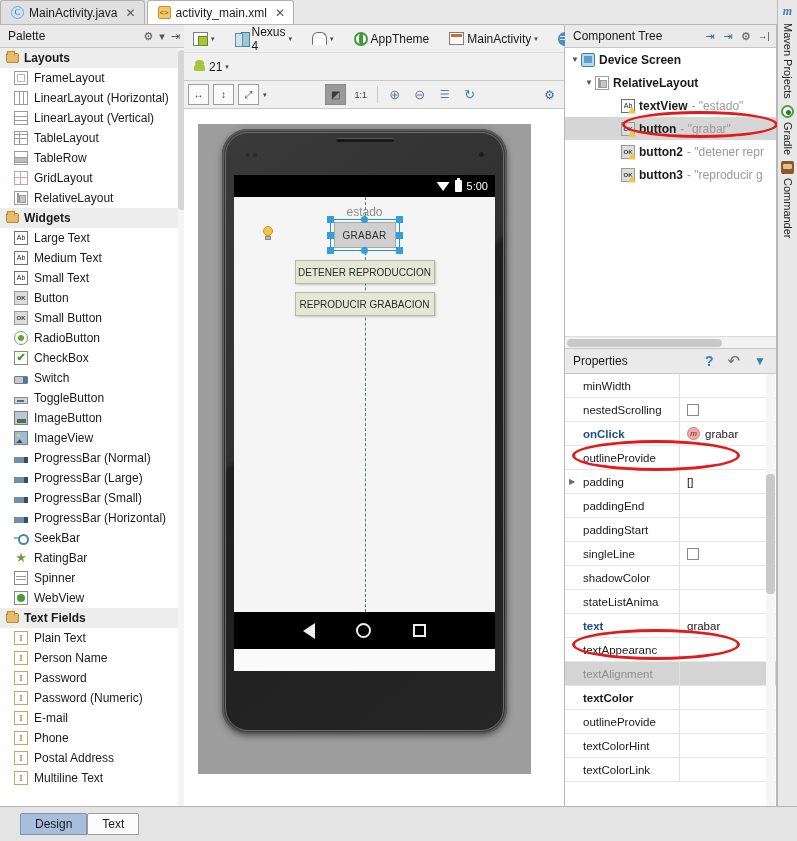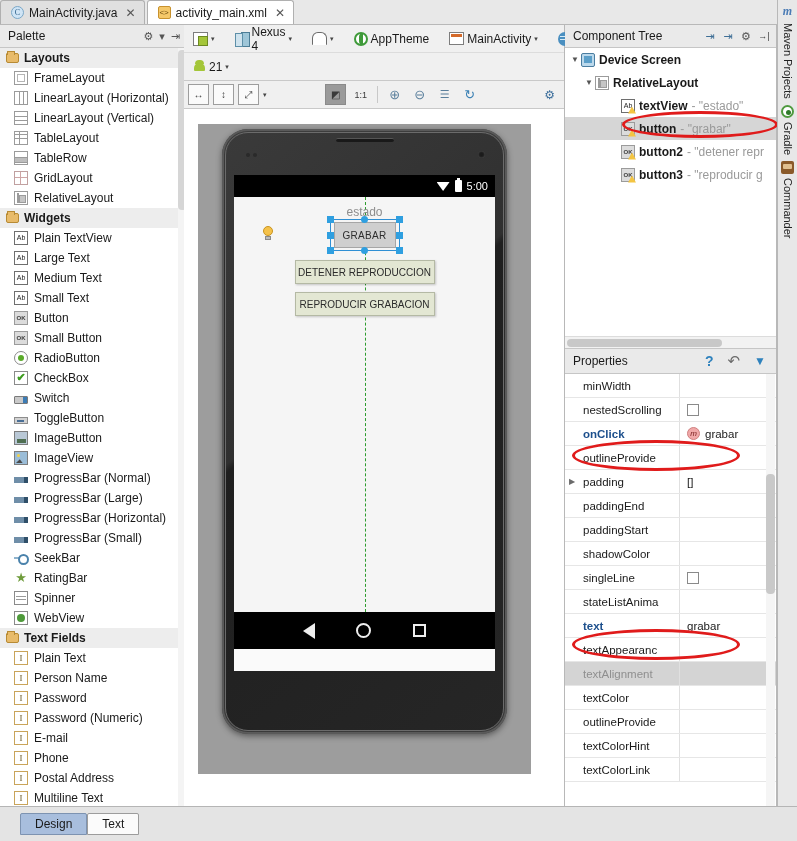--- a/index.html
+++ b/index.html
@@ -296,21 +296,21 @@
   }
   .prop-head .ttl{flex:1;}
   .ph-ic{font-size:14px;font-weight:bold;color:#2f82bd;cursor:default;}
   .prop-body{flex:1;position:relative;overflow:hidden;background:#fff;}
   .prow{
     display:flex;height:24px;align-items:center;border-bottom:1px solid #e6e6e6;font-size:11.5px;
   }
   .prow.sel{background:#d4d4d4;}
   .pexp{width:14px;text-align:center;color:#6a6a6a;font-size:8px;flex:none;}
   .pname{width:100px;overflow:hidden;white-space:nowrap;padding-left:4px;flex:none;}
-  .pname.bold{font-weight:normal;}
+  .pname.bold{font-weight:bold;}
   .pname.blue{color:#1c4f8c;font-weight:bold;}
   .pname.dim{color:#8f8f8f;}
   .pval{flex:1;border-left:1px solid #e0e0e0;height:100%;display:flex;align-items:center;padding-left:7px;gap:5px;overflow:hidden;white-space:nowrap;}
   .cbox{width:12px;height:12px;border:1px solid #8a8a8a;background:#fff;}
   .mbadge{
     width:13px;height:13px;border-radius:50%;background:#f0a8a8;border:1px solid #d08080;
     font-size:8px;color:#7a2020;text-align:center;line-height:11px;font-style:italic;flex:none;
   }
   .pscroll2{position:absolute;right:1px;top:100px;width:9px;height:120px;background:#c9c9c9;border-radius:4px;}
   .pscroll2-track{position:absolute;right:1px;top:0;bottom:0;width:9px;background:#f5f5f5;}
@@ -400,24 +400,20 @@
         <span class="pi-ic i-rel"></span>
         <span>RelativeLayout</span>
       </div>
 
       <div class="pgroup">
         <span class="folder-ic"></span>
         <span>Widgets</span>
       </div>
       <div class="pitem">
         <span class="pi-ic i-ab">Ab</span>
-        <span>Plain TextView</span>
-      </div>
-      <div class="pitem">
-        <span class="pi-ic i-ab">Ab</span>
         <span>Large Text</span>
       </div>
       <div class="pitem">
         <span class="pi-ic i-ab">Ab</span>
         <span>Medium Text</span>
       </div>
       <div class="pitem">
         <span class="pi-ic i-ab">Ab</span>
         <span>Small Text</span>
       </div>
@@ -456,25 +452,25 @@
       <div class="pitem">
         <span class="pi-ic i-prog"></span>
         <span>ProgressBar (Normal)</span>
       </div>
       <div class="pitem">
         <span class="pi-ic i-prog"></span>
         <span>ProgressBar (Large)</span>
       </div>
       <div class="pitem">
         <span class="pi-ic i-prog"></span>
+        <span>ProgressBar (Small)</span>
+      </div>
+      <div class="pitem">
+        <span class="pi-ic i-prog"></span>
         <span>ProgressBar (Horizontal)</span>
-      </div>
-      <div class="pitem">
-        <span class="pi-ic i-prog"></span>
-        <span>ProgressBar (Small)</span>
       </div>
       <div class="pitem">
         <span class="pi-ic i-seek"></span>
         <span>SeekBar</span>
       </div>
       <div class="pitem">
         <span class="pi-ic i-rate">★</span>
         <span>RatingBar</span>
       </div>
       <div class="pitem">
@@ -730,32 +726,32 @@
         <span class="pname">paddingEnd</span>
         <span class="pval"></span>
       </div>
       <div class="prow">
         <span class="pexp"></span>
         <span class="pname">paddingStart</span>
         <span class="pval"></span>
       </div>
       <div class="prow">
         <span class="pexp"></span>
-        <span class="pname">shadowColor</span>
-        <span class="pval"></span>
-      </div>
-      <div class="prow">
-        <span class="pexp"></span>
         <span class="pname">singleLine</span>
         <span class="pval">
             <i class="cbox"></i>
           </span>
       </div>
       <div class="prow">
         <span class="pexp"></span>
+        <span class="pname">shadowColor</span>
+        <span class="pval"></span>
+      </div>
+      <div class="prow">
+        <span class="pexp"></span>
         <span class="pname">stateListAnima</span>
         <span class="pval"></span>
       </div>
       <div class="prow">
         <span class="pexp"></span>
         <span class="pname blue">text</span>
         <span class="pval">grabar</span>
       </div>
       <div class="prow">
         <span class="pexp"></span>

